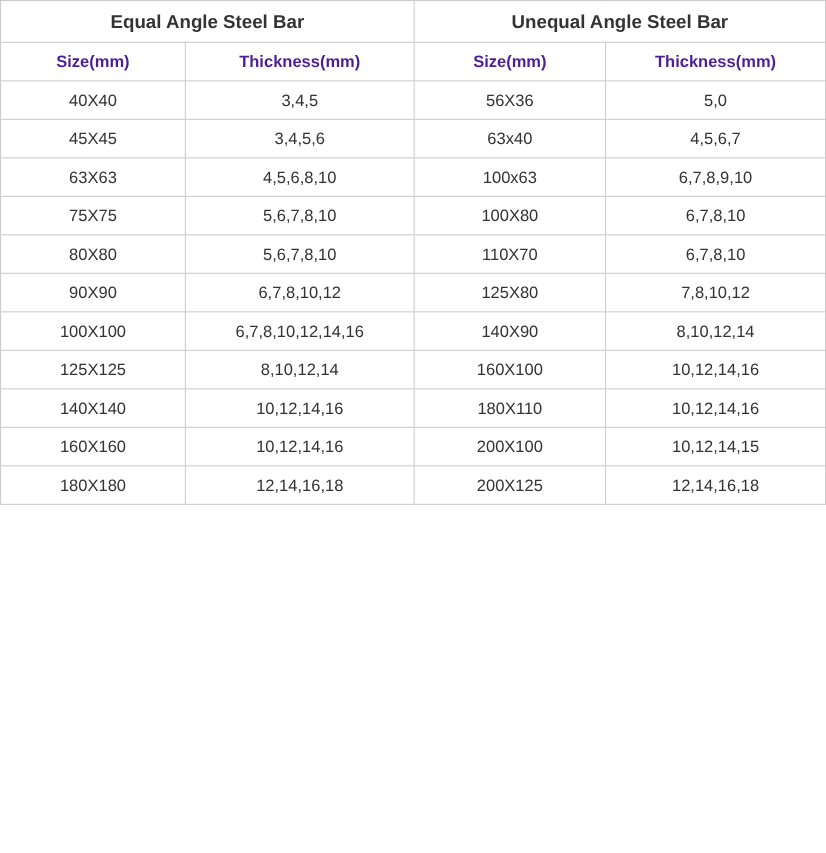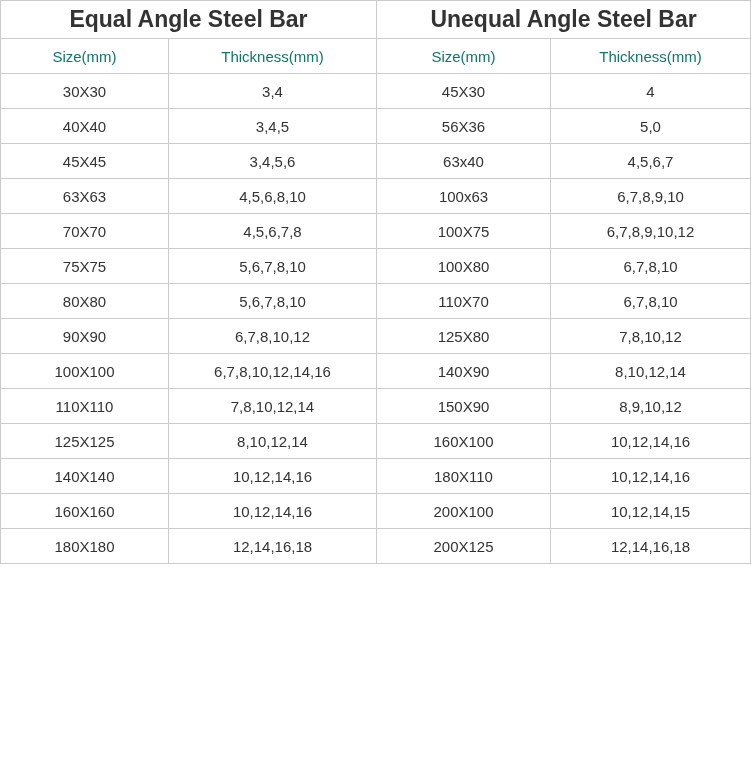--- a/index.html
+++ b/index.html
@@ -14,28 +14,28 @@
   table.spec td, table.spec th {
     border: 1px solid #cccccc;
     text-align: center;
     vertical-align: middle;
     padding: 0;
     height: 34px;
     font-size: 15px;
   }
   table.spec th.group {
     height: 37px;
-    font-size: 23px;
+    font-size: 17px;
     font-weight: bold;
     color: #333333;
   }
   table.spec th.colhead {
     font-size: 15px;
-    font-weight: normal;
-    color: #0f766e;
+    font-weight: bold;
+    color: #4c1d95;
   }
   col.c1 { width: 168px; }
   col.c2 { width: 208px; }
   col.c3 { width: 174px; }
   col.c4 { width: 200px; }
 </style>
 </head>
 <body>
 
 <table class="spec">
@@ -52,48 +52,36 @@
     </tr>
     <tr>
       <th class="colhead">Size(mm)</th>
       <th class="colhead">Thickness(mm)</th>
       <th class="colhead">Size(mm)</th>
       <th class="colhead">Thickness(mm)</th>
     </tr>
   </thead>
   <tbody id="rows">
       <tr>
-        <td>30X30</td>
-        <td>3,4</td>
-        <td>45X30</td>
-        <td>4</td>
-      </tr>
-      <tr>
         <td>40X40</td>
         <td>3,4,5</td>
         <td>56X36</td>
         <td>5,0</td>
       </tr>
       <tr>
         <td>45X45</td>
         <td>3,4,5,6</td>
         <td>63x40</td>
         <td>4,5,6,7</td>
       </tr>
       <tr>
         <td>63X63</td>
         <td>4,5,6,8,10</td>
         <td>100x63</td>
         <td>6,7,8,9,10</td>
-      </tr>
-      <tr>
-        <td>70X70</td>
-        <td>4,5,6,7,8</td>
-        <td>100X75</td>
-        <td>6,7,8,9,10,12</td>
       </tr>
       <tr>
         <td>75X75</td>
         <td>5,6,7,8,10</td>
         <td>100X80</td>
         <td>6,7,8,10</td>
       </tr>
       <tr>
         <td>80X80</td>
         <td>5,6,7,8,10</td>
@@ -104,26 +92,20 @@
         <td>90X90</td>
         <td>6,7,8,10,12</td>
         <td>125X80</td>
         <td>7,8,10,12</td>
       </tr>
       <tr>
         <td>100X100</td>
         <td>6,7,8,10,12,14,16</td>
         <td>140X90</td>
         <td>8,10,12,14</td>
-      </tr>
-      <tr>
-        <td>110X110</td>
-        <td>7,8,10,12,14</td>
-        <td>150X90</td>
-        <td>8,9,10,12</td>
       </tr>
       <tr>
         <td>125X125</td>
         <td>8,10,12,14</td>
         <td>160X100</td>
         <td>10,12,14,16</td>
       </tr>
       <tr>
         <td>140X140</td>
         <td>10,12,14,16</td>

